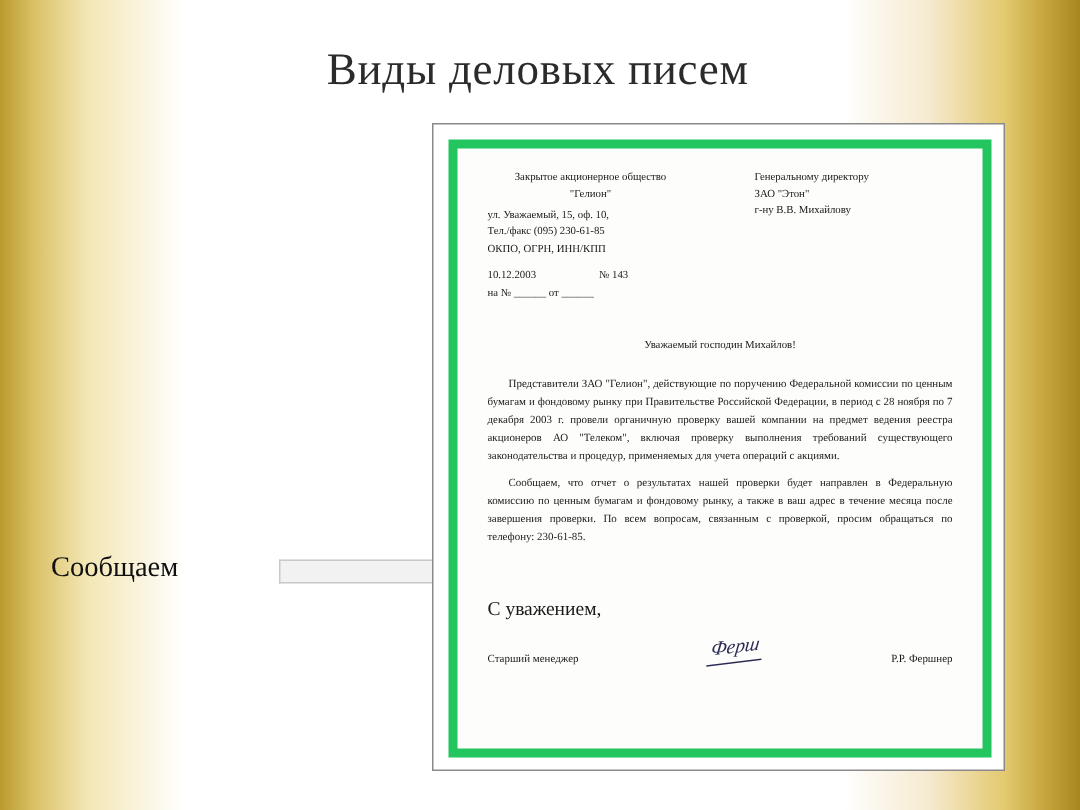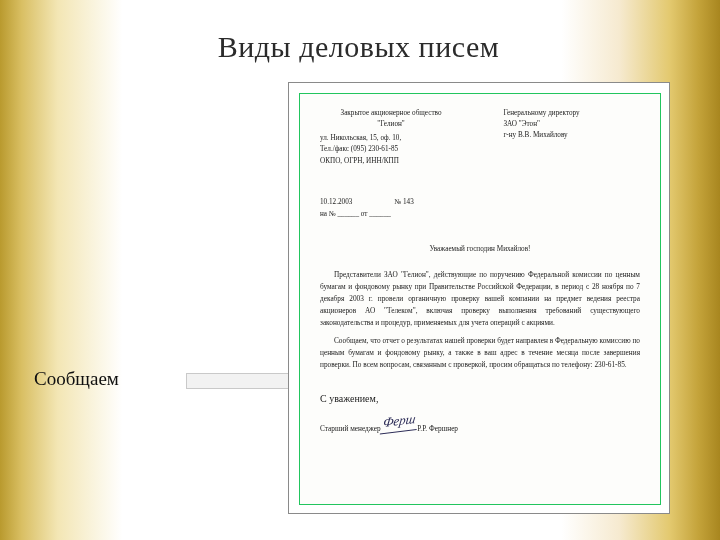--- a/index.html
+++ b/index.html
@@ -101,21 +101,21 @@
     border: 1px solid #8a8a8a;
     box-sizing: border-box;
   }
   .doc-page {
     position: absolute;
     left: 10px;
     top: 10px;
     width: 362px;
     height: 412px;
     background: #fdfdfb;
-    border: 1px solid #22c55e;
+    border: 6px solid #22c55e;
     box-sizing: border-box;
     padding: 14px 20px 10px 20px;
     font-family: "Liberation Serif", serif;
     color: #1a1a1a;
     font-size: 7.2px;
     line-height: 1.55;
   }
   .head-row {
     display: flex;
     justify-content: space-between;
@@ -134,21 +134,21 @@
   }
   .head-left .addr {
     margin-top: 3px;
   }
   .head-line {
     display: block;
     white-space: nowrap;
     overflow: hidden;
   }
   .date-block {
-    margin-top: 30px;
+    margin-top: 6px;
   }
   .date-row {
     display: flex;
     gap: 42px;
   }
   .ref-row {
     margin-top: 1px;
   }
   .greeting {
     margin-top: 24px;
@@ -159,27 +159,27 @@
     margin-top: 14px;
     text-align: justify;
     font-size: 7.3px;
     line-height: 1.62;
   }
   .body-text p {
     margin: 0 0 7px 0;
     text-indent: 14px;
   }
   .closing {
-    margin-top: 20px;
-    font-size: 10px;
+    margin-top: 32px;
+    font-size: 13px;
   }
   .sign-row {
     margin-top: 7px;
     display: flex;
-    justify-content: flex-start;
+    justify-content: space-between;
     align-items: flex-end;
   }
   .sign-left { font-size: 7.3px; }
   .sign-right { font-size: 7.3px; }
   .signature {
     font-family: "Liberation Serif", serif;
     font-style: italic;
     font-size: 13px;
     color: #2a2a55;
     transform: rotate(-7deg);
@@ -207,21 +207,21 @@
     <div class="arrow-head"></div>
   </div>
 
   <div class="doc-frame">
     <div class="doc-page">
 
       <div class="head-row">
         <div class="head-left">
           <div class="org head-line">Закрытое акционерное общество</div>
           <div class="org head-line">"Гелион"</div>
-          <div class="addr head-line">ул. Никольская, 15, оф. 10,</div>
+          <div class="addr head-line">ул. Уважаемый, 15, оф. 10,</div>
           <div class="head-line">Тел./факс (095) 230-61-85</div>
           <div class="head-line">ОКПО, ОГРН, ИНН/КПП</div>
         </div>
         <div class="head-right">
           <div class="head-line">Генеральному директору</div>
           <div class="head-line">ЗАО "Этон"</div>
           <div class="head-line">г-ну В.В. Михайлову</div>
         </div>
       </div>
 

